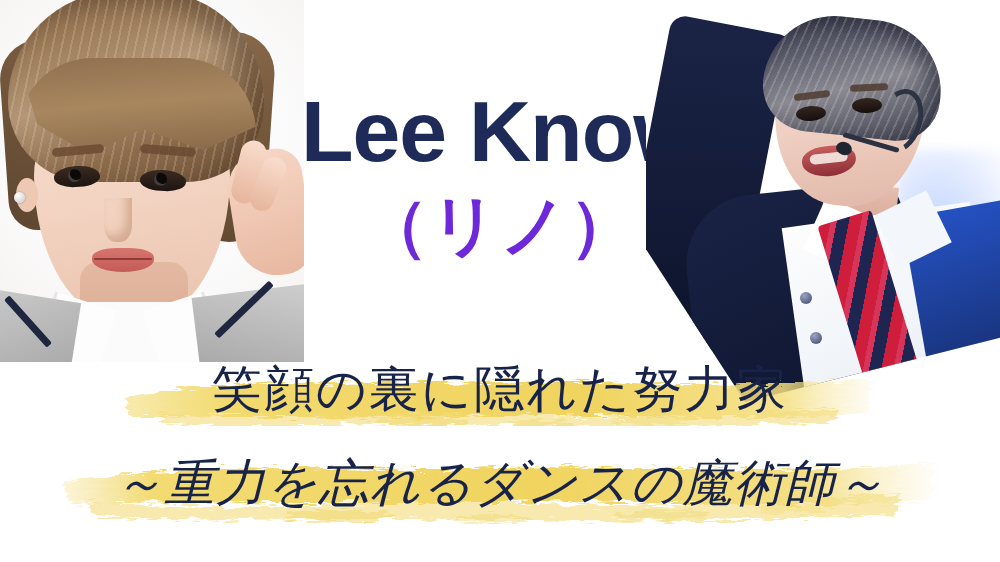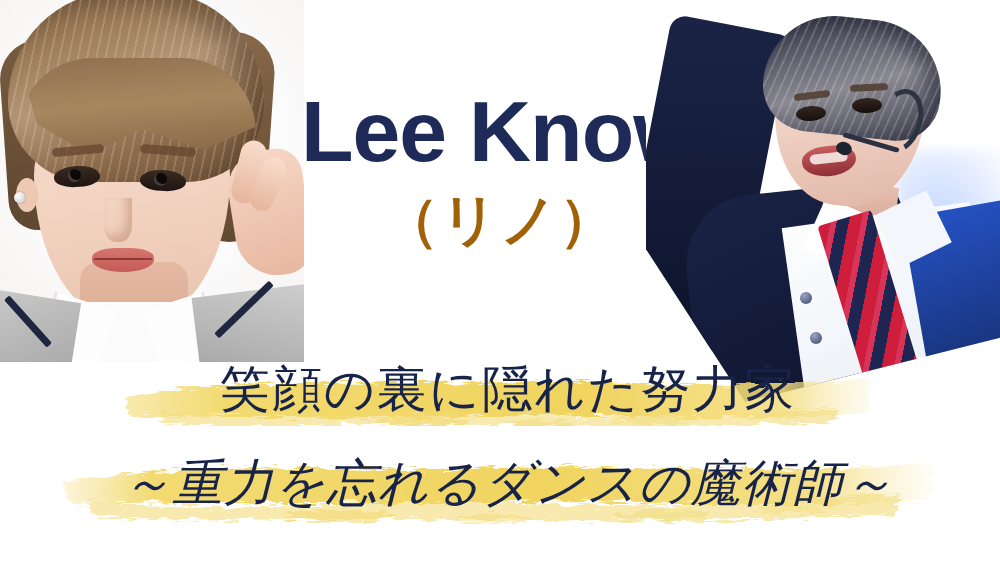--- a/index.html
+++ b/index.html
@@ -227,38 +227,37 @@
     line-height:1;
     font-weight:bold;
     color:#1e2a57;
     letter-spacing:-1px;
     white-space:nowrap;
   }
   .subtitle-kana{
     position:absolute;
     left:0; top:192px; width:1000px;
     text-align:center;
-    font-size:56px;
+    font-size:66px;
     line-height:1;
     font-weight:bold;
-    color:#a16207;
+    color:#6d28d9;
     letter-spacing:2px;
     white-space:nowrap;
   }
 
   
   .brushline{position:absolute;}
   .brushline .stroke{position:absolute;left:0;top:0;width:100%;height:100%;}
   .brushline .txt{
     position:absolute;left:0;top:0;width:100%;height:100%;
     display:flex;align-items:center;justify-content:center;
     color:#18234a;
     font-family:"DejaVu Sans","Liberation Sans",sans-serif;
     white-space:nowrap;
-    margin-left:8px;
   }
   #line1{left:120px; top:352px; width:760px; height:74px;}
   #line1 .txt{font-size:50px;letter-spacing:2px;}
   #line2{left:60px; top:442px; width:880px; height:82px;}
   #line2 .txt{font-size:50px;letter-spacing:1px;font-style:italic;}
 </style>
 </head>
 <body>
 
 <div id="canvas">

